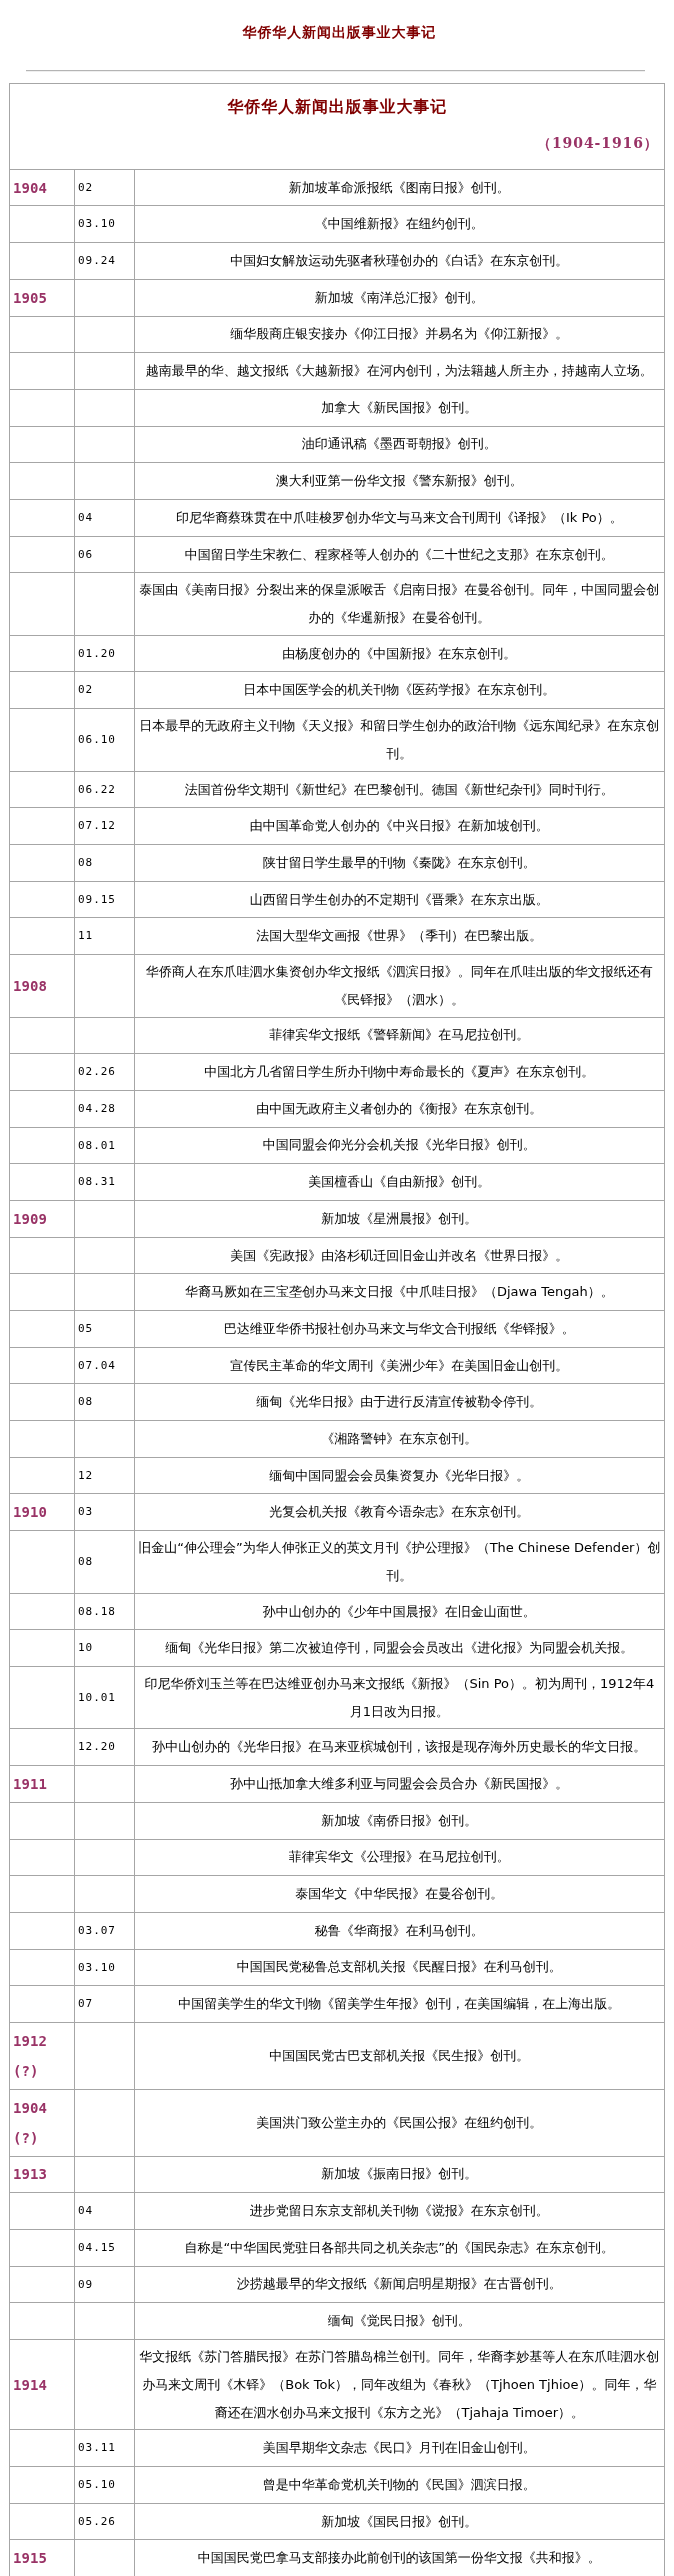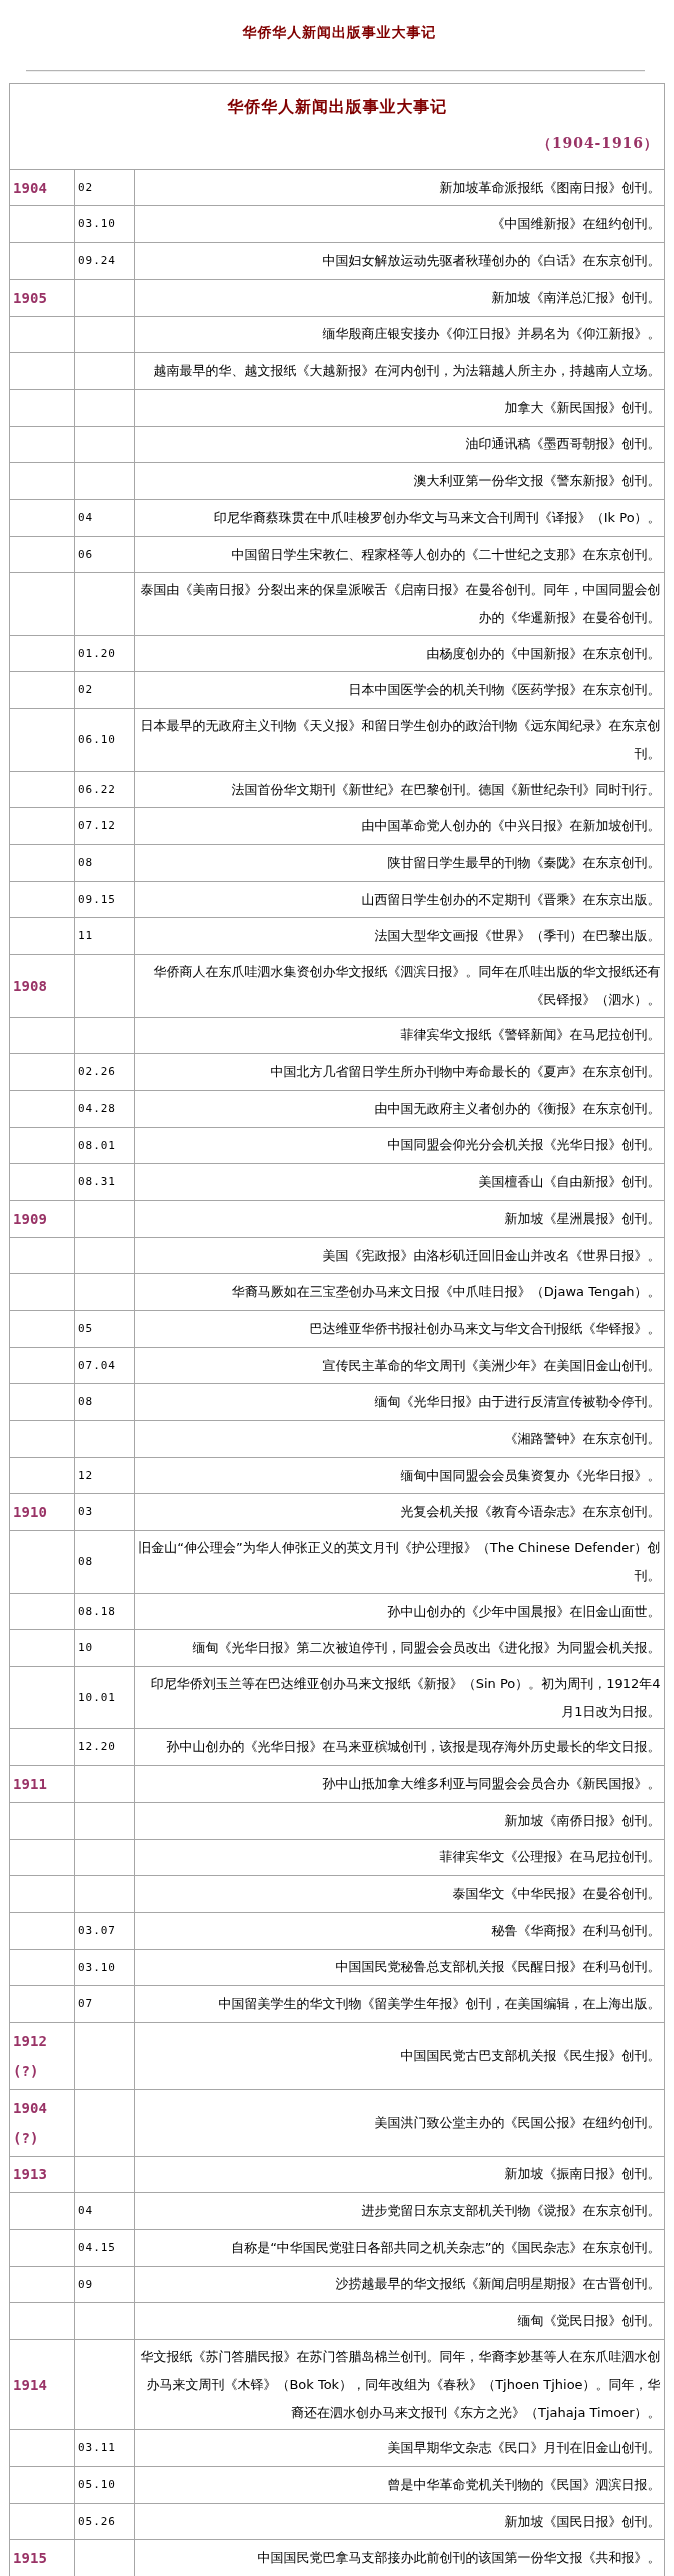--- a/index.html
+++ b/index.html
@@ -73,21 +73,21 @@
     font-family: "DejaVu Sans Mono", monospace;
     font-weight: bold;
     font-size: 14px;
     margin-top: 8px;
   }
   td.date-cell {
     font-family: "DejaVu Sans Mono", monospace;
     font-size: 11px;
     letter-spacing: 0.9px;
   }
-  td.event-cell { text-align: right; }
+  td.event-cell { text-align: center; }
 </style>
 </head>
 <body>
 
 <div class="page">
 
   <div class="page-title">华侨华人新闻出版事业大事记</div>
 
   <hr class="rule">
 

